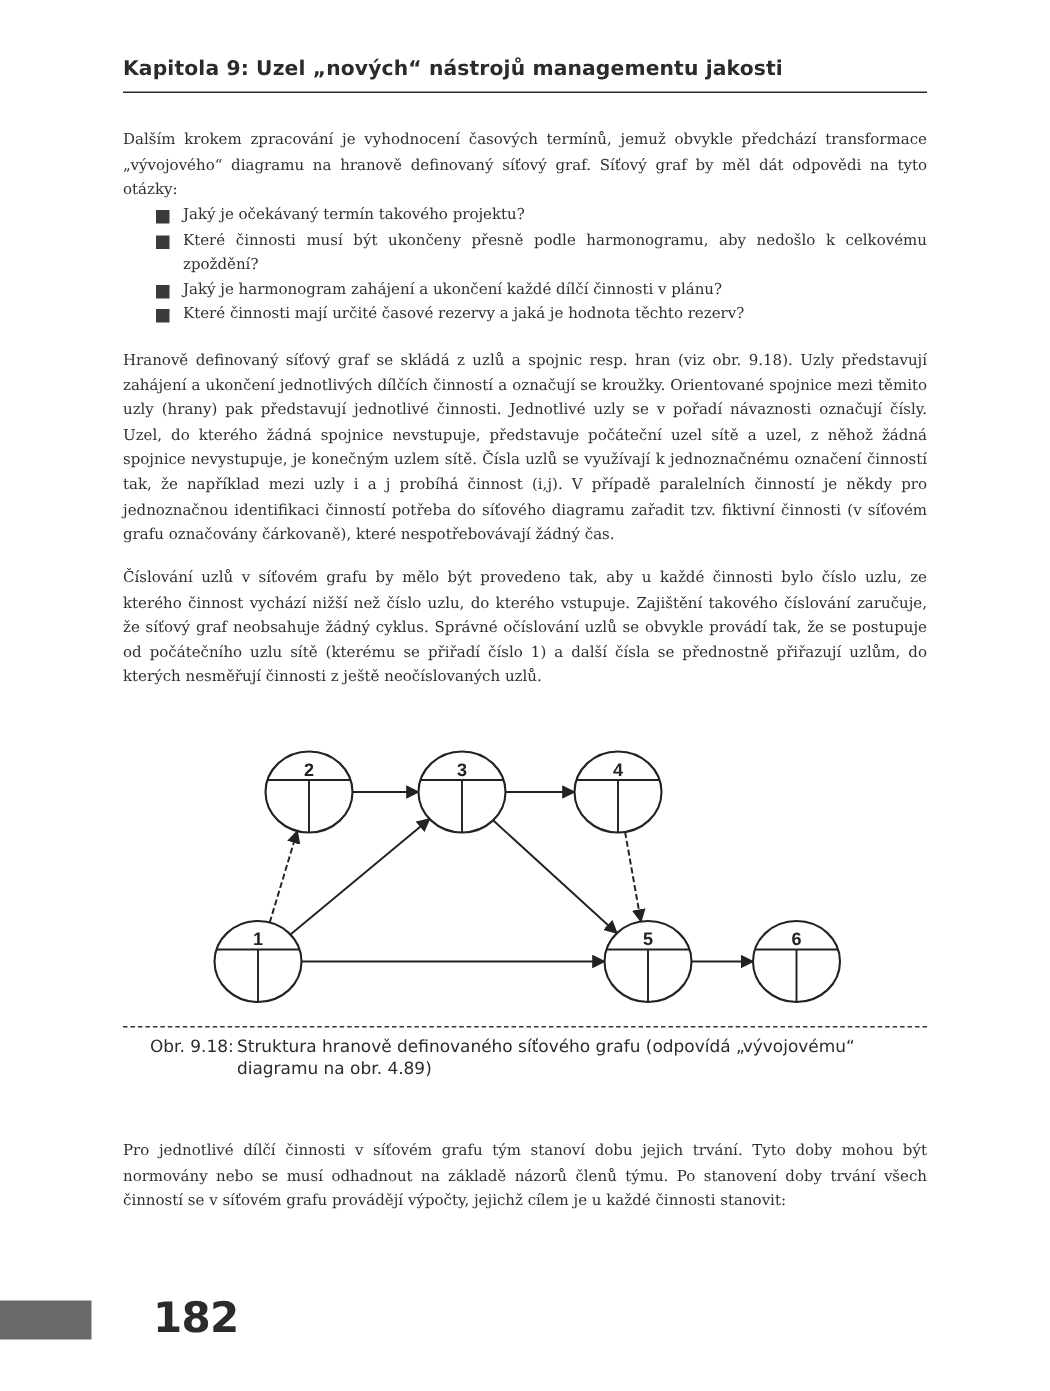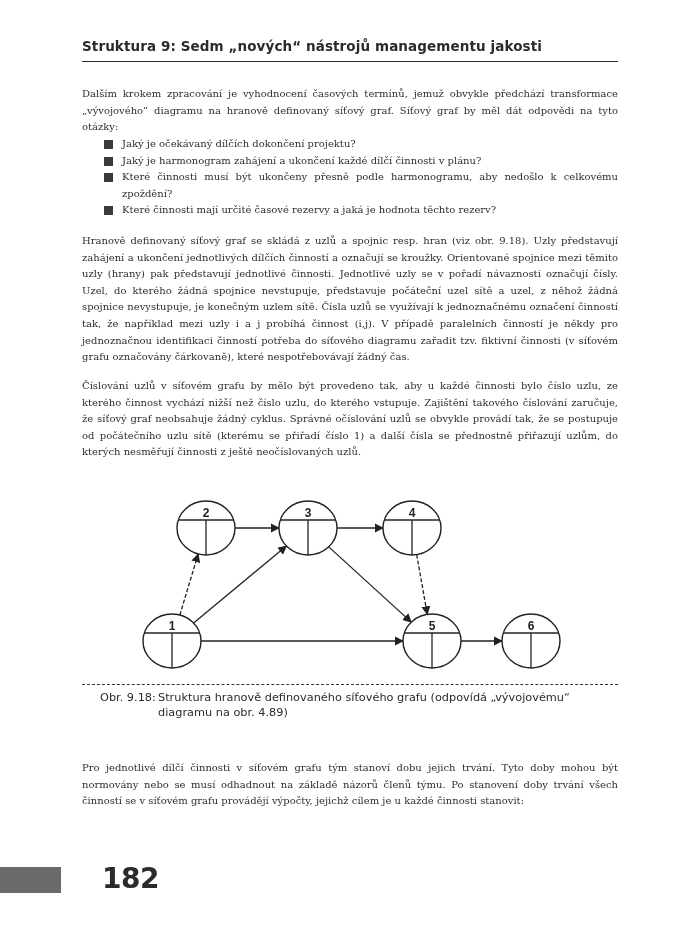--- a/index.html
+++ b/index.html
@@ -15,29 +15,29 @@
   .caption-rule { position: absolute; left: 82px; top: 684px; width: 536px; border-top: 1px dashed #333; }
   .caption { position: absolute; left: 82px; top: 690px; width: 536px; font-family: "DejaVu Sans", sans-serif; font-size: 11.3px; line-height: 15px; color: #2b2b2b; }
   .caption-label { position: absolute; left: 18px; top: 0; }
   .caption-text { position: absolute; left: 76px; top: 0; width: 460px; }
   .pagebar { position: absolute; left: 0; top: 867px; width: 61px; height: 26px; background: #6a6a6a; }
   .pagenum { position: absolute; left: 86px; top: 862px; font-family: "DejaVu Sans", sans-serif; font-weight: bold; font-size: 28px; color: #2b2b2b; letter-spacing: -0.5px; margin-left: 16px; }
 </style>
 </head>
 <body>
 
-<div class="header">Struktura 9: Sedm „nových“ nástrojů managementu jakosti</div>
+<div class="header">Kapitola 9: Uzel „nových“ nástrojů managementu jakosti</div>
 <div class="header-rule"></div>
 
 <p class="para body-text" style="top:86px;">Dalším krokem zpracování je vyhodnocení časových termínů, jemuž obvykle předchází transformace „vývojového“ diagramu na hranově definovaný síťový graf. Síťový graf by měl dát odpovědi na tyto otázky:</p>
 
 <ul class="bullets body-text">
-  <li><span class="bullet-mark"></span><span>Jaký je očekávaný dílčích dokončení projektu?</span></li>
+  <li><span class="bullet-mark"></span><span>Jaký je očekávaný termín takového projektu?</span></li>
+  <li style="text-align:justify;"><span class="bullet-mark"></span><span>Které činnosti musí být ukončeny přesně podle harmonogramu, aby nedošlo k celkovému zpoždění?</span></li>
   <li><span class="bullet-mark"></span><span>Jaký je harmonogram zahájení a ukončení každé dílčí činnosti v plánu?</span></li>
-  <li style="text-align:justify;"><span class="bullet-mark"></span><span>Které činnosti musí být ukončeny přesně podle harmonogramu, aby nedošlo k celkovému zpoždění?</span></li>
   <li><span class="bullet-mark"></span><span>Které činnosti mají určité časové rezervy a jaká je hodnota těchto rezerv?</span></li>
 </ul>
 
 <p class="para body-text" style="top:233px;">Hranově definovaný síťový graf se skládá z uzlů a spojnic resp. hran (viz obr. 9.18). Uzly představují zahájení a ukončení jednotlivých dílčích činností a označují se kroužky. Orientované spojnice mezi těmito uzly (hrany) pak představují jednotlivé činnosti. Jednotlivé uzly se v pořadí návaznosti označují čísly. Uzel, do kterého žádná spojnice nevstupuje, představuje počáteční uzel sítě a uzel, z něhož žádná spojnice nevystupuje, je konečným uzlem sítě. Čísla uzlů se využívají k jednoznačnému označení činností tak, že například mezi uzly i a j probíhá činnost (i,j). V případě paralelních činností je někdy pro jednoznačnou identifikaci činností potřeba do síťového diagramu zařadit tzv. fiktivní činnosti (v síťovém grafu označovány čárkovaně), které nespotřebovávají žádný čas.</p>
 
 <p class="para body-text" style="top:378px;">Číslování uzlů v síťovém grafu by mělo být provedeno tak, aby u každé činnosti bylo číslo uzlu, ze kterého činnost vychází nižší než číslo uzlu, do kterého vstupuje. Zajištění takového číslování zaručuje, že síťový graf neobsahuje žádný cyklus. Správné očíslování uzlů se obvykle provádí tak, že se postupuje od počátečního uzlu sítě (kterému se přiřadí číslo 1) a další čísla se přednostně přiřazují uzlům, do kterých nesměřují činnosti z ještě neočíslovaných uzlů.</p>
 
 <svg class="diagram" viewBox="0 490 700 195" width="700" height="195">
   <defs>
     <marker id="arrowhead" viewBox="0 0 10 10" refX="9" refY="5" markerWidth="7" markerHeight="7" orient="auto-start-reverse">

